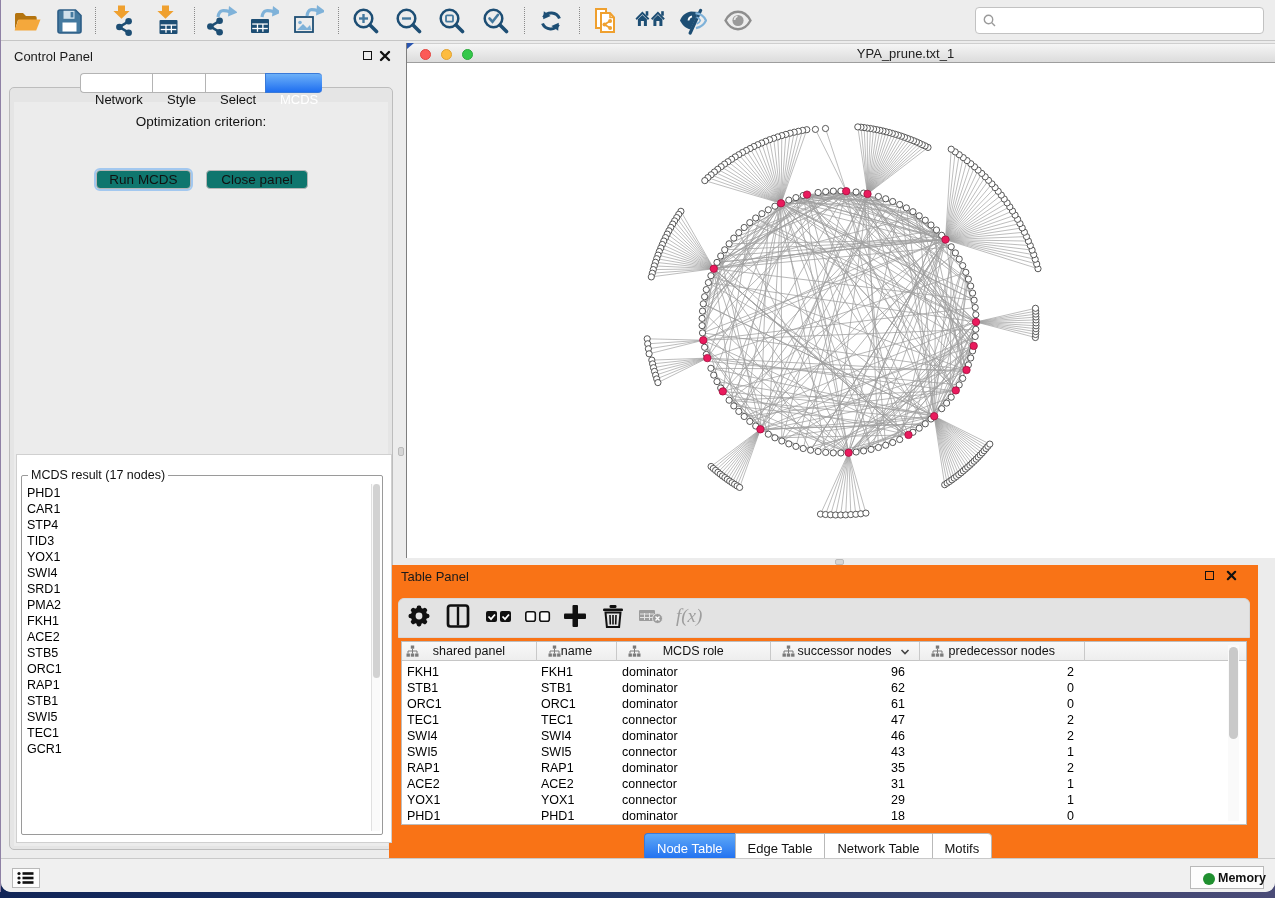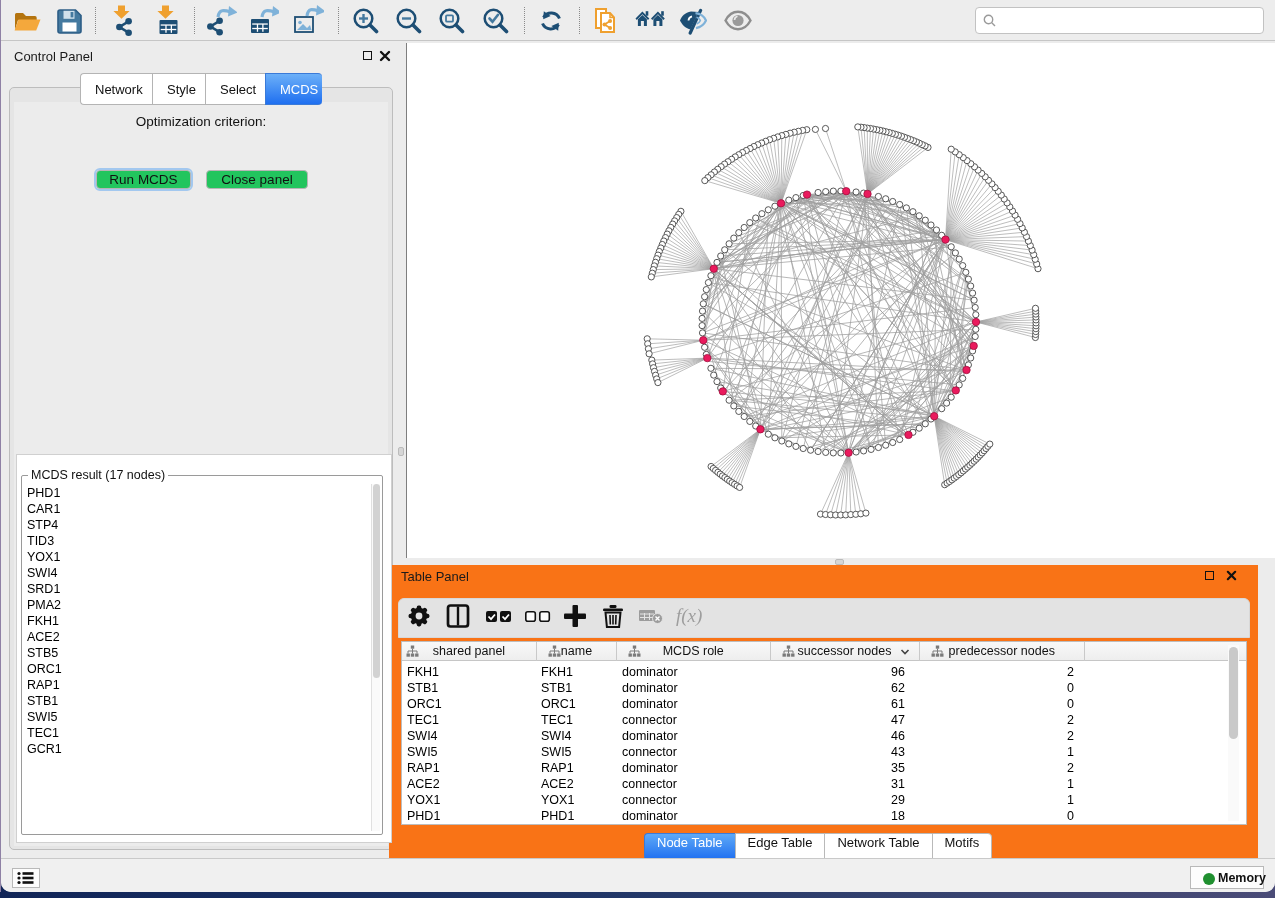--- a/index.html
+++ b/index.html
@@ -10,29 +10,29 @@
 
 .toolbar { position:absolute; left:0; top:0; width:100%; height:41px; background:#ededed; border-bottom:1px solid #c6c6c6; }
 .tbi { position:absolute; top:7px; }
 .tsep { position:absolute; top:7px; height:27px; border-left:1px dotted #8a8a8a; }
 .search { position:absolute; left:974px; top:7px; width:289px; height:27px; background:#fff; border:1px solid #c2c2c2; border-radius:4px; }
 
 .cp { position:absolute; left:0; top:41px; width:393px; height:817px; background:#ececec; }
 .cp-title { position:absolute; left:13px; top:8px; font-size:13px; color:#1a1a1a; }
 .cp-float { position:absolute; top:10px; width:9px; height:9px; border:1.5px solid #111; }
 .tabs { position:absolute; left:79px; top:32px; z-index:2; height:20px; display:flex; font-size:13px; }
-.tab { background:#fff; border:1px solid #b4b4b4; border-right:none; padding:8px 14px 0 14px; color:#111; height:32px; }
+.tab { background:#fff; border:1px solid #b4b4b4; border-right:none; padding:18px 14px 0 14px; color:#111; height:16px; }
 .tab.first { border-radius:4px 0 0 4px; }
 .tab.sel { background:linear-gradient(#6cb0f8,#1f6ff0); color:#fff; border-color:#3a7ad8; border-radius:0 4px 4px 0; }
 .cp-pane { position:absolute; left:8px; top:46px; width:384px; height:763px; background:#e5e5e5; border:1px solid #bdbdbd; border-radius:5px; }
 .mcds-pane { position:absolute; left:4px; top:14px; width:374px; height:744px; background:#ececec; }
 .opt-label { position:absolute; left:0; top:12px; width:100%; text-align:center; font-size:13.5px; color:#111; }
 .dropdown { position:absolute; left:32px; top:36px; width:312px; height:19px; background:#fff; border:1px solid #b0b0b0; border-radius:4px; font-size:13.5px; color:#111; line-height:17px; padding-left:14px; }
 .dd-btn { position:absolute; right:-1px; top:-1px; width:16px; height:19px; background:linear-gradient(#6fb1f9,#2272ee); border-radius:4px; }
-.btn { position:absolute; top:68px; height:19px; background:#22c55e; border:1px solid #b6b6b6; border-radius:4px; font-size:13.5px; color:#111; text-align:center; line-height:17px; }
+.btn { position:absolute; top:68px; height:19px; background:#0f766e; border:1px solid #b6b6b6; border-radius:4px; font-size:13.5px; color:#111; text-align:center; line-height:17px; }
 .focusring { outline:2px solid #a3c8ef; outline-offset:0px; }
 .result-box { position:absolute; left:15px; top:413px; width:376px; height:389px; z-index:3; background:#fff; border:1px solid #d0d0d0; }
 .result-group { position:absolute; left:4px; top:20px; right:8px; height:360px; border:1px solid #9a9a9a; border-radius:2px; }
 .result-label { position:absolute; left:6px; top:-8px; background:#fff; padding:0 3px; font-size:12.5px; color:#111; }
 .result-list { position:absolute; left:2px; top:9px; right:11px; bottom:2px; font-size:12.5px; color:#000; }
 .result-list div { height:16px; line-height:16px; padding-left:3px; }
 .result-sb { position:absolute; right:2px; top:8px; width:9px; bottom:3px; background:#fafafa; border-left:1px solid #e0e0e0; }
 .result-sb .thumb { position:absolute; left:1px; top:0; width:7px; height:56%; background:#d2d2d2; border-radius:4px; }
 
 .vsplit { position:absolute; left:393px; top:41px; width:13px; height:817px; background:#ececec; }
@@ -53,21 +53,21 @@
 .tbl { position:absolute; left:12px; top:76px; width:846px; height:184px; background:#fff; border:1px solid #bdbdbd; }
 .tbl-head { position:absolute; left:0; top:0; width:100%; height:19px; background:linear-gradient(#f8f8f8,#eee); border-bottom:1px solid #c6c6c6; font-size:12.5px; color:#111; }
 .th { position:absolute; top:0; height:19px; border-right:1px solid #c9c9c9; text-align:center; line-height:19px; }
 .tbl-rows { position:absolute; left:0; top:22px; width:100%; font-size:12.5px; color:#000; }
 .tr { height:16px; line-height:16px; position:relative; }
 .td { position:absolute; top:0; height:16px; }
 .num { text-align:right; }
 .tbl-sb { position:absolute; right:7px; top:3px; width:11px; height:176px; background:#fafafa; }
 .tbl-sb .thumb { position:absolute; left:1px; top:2px; width:9px; height:92px; background:#c9c9c9; border-radius:5px; }
 .seg { position:absolute; top:268px; height:20px; display:flex; font-size:13px; left:255px; }
-.seg div { background:#fff; border:1px solid #b9b9b9; border-right:none; padding:1px 12px 0 12px; color:#111; height:28px; }
+.seg div { background:#fff; border:1px solid #b9b9b9; border-right:none; padding:7px 12px 0 12px; color:#111; height:28px; }
 .seg .sel { background:linear-gradient(#5ea9f7,#1e6ef0); color:#fff; border-color:#3a7ad8; }
 .seg div:first-child { border-radius:4px 0 0 4px; }
 .seg div:last-child { border-radius:0 4px 4px 0; border-right:1px solid #b9b9b9; }
 
 .status { position:absolute; left:0; top:858px; width:100%; height:34px; background:#f0f0f0; border-top:1px solid #c9c9c9; }
 .st-btn { position:absolute; left:11px; top:9px; width:28px; height:20px; background:#fdfdfd; border:1px solid #b9b9b9; }
 .mem-btn { position:absolute; right:11px; top:7px; width:74px; height:23px; background:#fdfdfd; border:1px solid #b9b9b9; font-size:12.5px; color:#111; }
 .mem-dot { position:absolute; left:12px; top:5.5px; width:12px; height:12px; border-radius:50%; background:#1f8f2f; }
 .mem-txt { position:absolute; left:27px; top:4px;font-weight:bold; }
 </style>
@@ -244,20 +244,29 @@
           </div>
       </div>
     </div>
   </div>
 
   <div class="vsplit">
       <div class="vgrip"></div>
     </div>
 
   <div class="net">
+    <div class="net-title">
+        <svg width="7" height="6" viewBox="0 0 7 6" style="position:absolute;left:0;top:-1px">
+          <path d="M0,0 L7,0 L0,6 z" fill="#2a55b0"></path>
+        </svg>
+      <div class="tl" style="left:13px;background:#fc5b57;border:0.5px solid #e2443f"></div>
+      <div class="tl" style="left:34px;background:#fdbc40;border:0.5px solid #e0a232"></div>
+      <div class="tl" style="left:55px;background:#34c84a;border:0.5px solid #2aa93c"></div>
+      <div class="net-name">YPA_prune.txt_1</div>
+    </div>
     <div class="canvas">
         <svg width="869" height="494" viewBox="0 0 869 494" style="position:absolute;left:0;top:0">
           <g stroke="#7a7a7a" stroke-width="0.75" opacity="0.72">
             <line x1="306.8" y1="204.7" x2="403.6" y2="386.2"></line>
             <line x1="306.8" y1="204.7" x2="529.5" y2="166.0"></line>
             <line x1="306.8" y1="204.7" x2="567.1" y2="236.2"></line>
             <line x1="306.8" y1="204.7" x2="499.4" y2="372.1"></line>
             <line x1="306.8" y1="204.7" x2="381.8" y2="136.1"></line>
             <line x1="306.8" y1="204.7" x2="411.1" y2="128.5"></line>
             <line x1="306.8" y1="204.7" x2="433.9" y2="127.0"></line>

